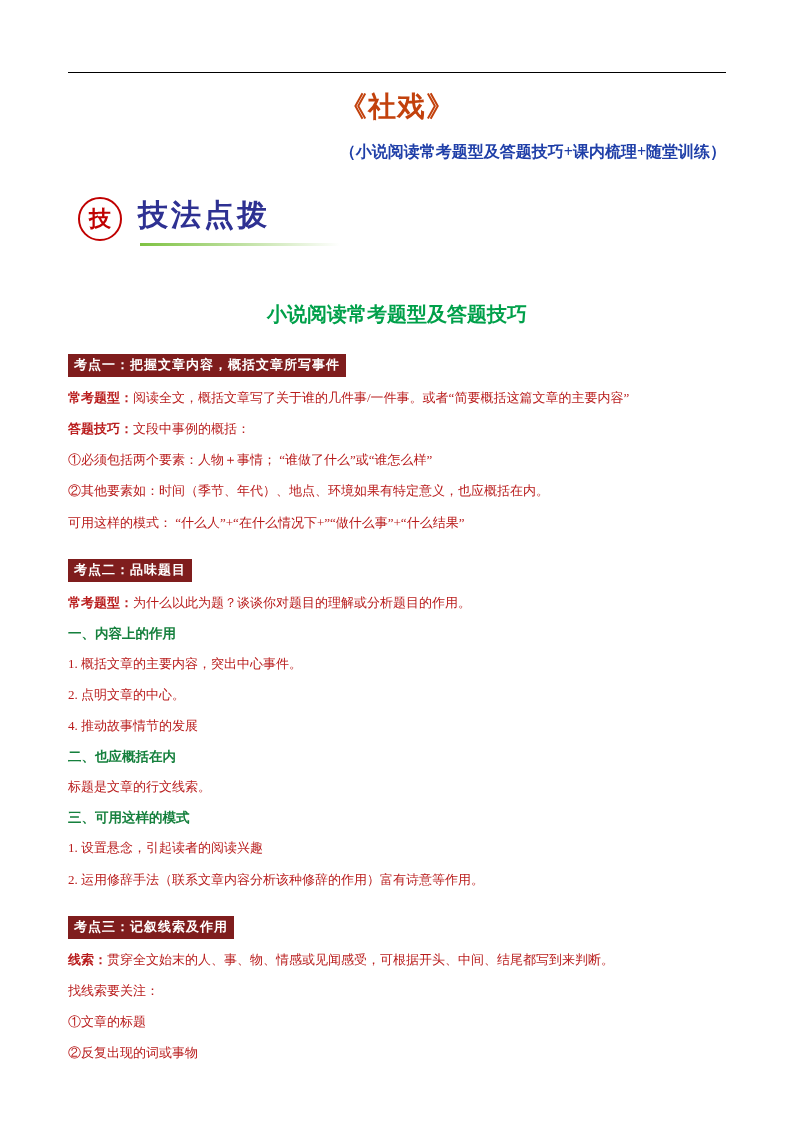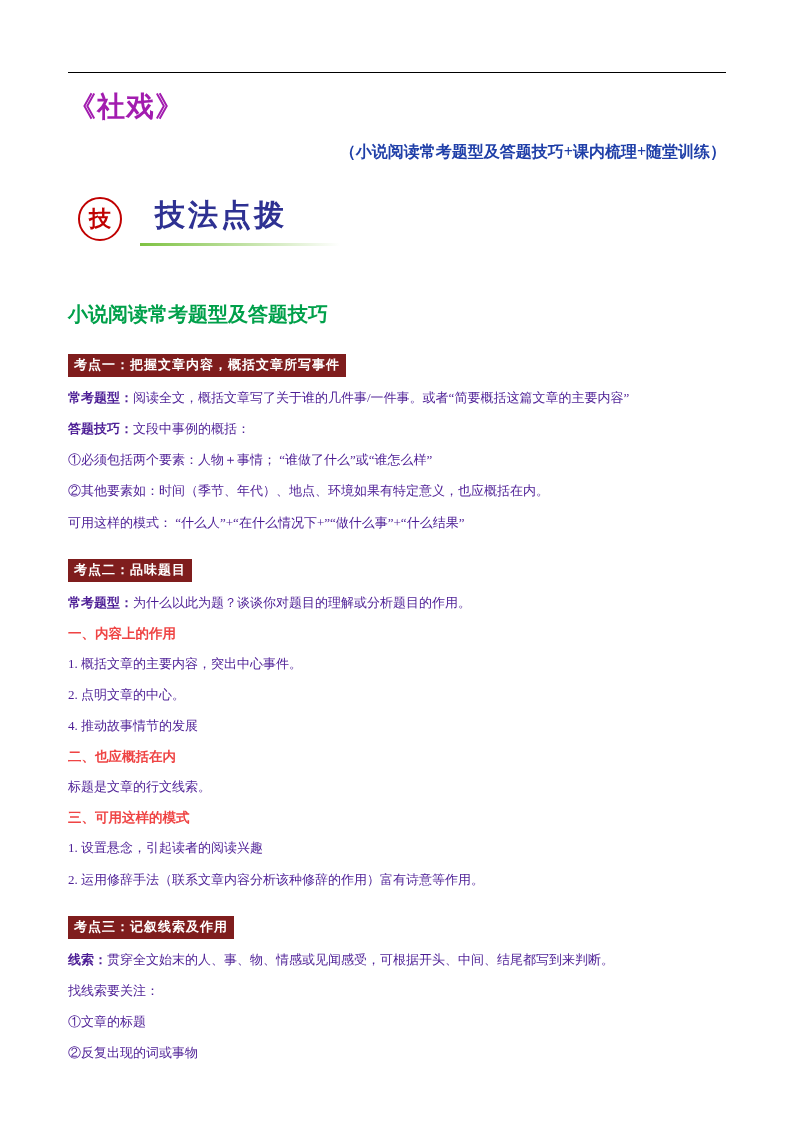--- a/index.html
+++ b/index.html
@@ -30,24 +30,25 @@
     position: absolute;
     left: 68px;
     top: 72px;
     width: 658px;
     height: 0;
     border-top: 1px solid #000000;
   }
   .doc-title {
     margin: 0;
     padding-top: 88px;
+    text-align: center;
     font-family: Liberation Mono, monospace;
     font-weight: bold;
     font-size: 28px;
-    color: #a21caf;
+    color: #c2410c;
     letter-spacing: 1px;
   }
   .doc-subtitle {
     margin: 0;
     padding-top: 16px;
     text-align: right;
     font-weight: bold;
     font-size: 16px;
     color: #1f3fa8;
   }
@@ -68,66 +69,67 @@
     font-size: 22px;
     font-weight: bold;
     display: flex;
     align-items: center;
     justify-content: center;
     font-family: "Liberation Serif", "DejaVu Serif", serif;
     box-sizing: border-box;
   }
   .badge-text {
     position: absolute;
-    left: 87px;
+    left: 70px;
     top: 2px;
     font-size: 30px;
     font-weight: bold;
     color: #2e3192;
     font-family: "Liberation Serif", "DejaVu Serif", serif;
     letter-spacing: 3px;
   }
   .badge-underline {
     position: absolute;
     left: 72px;
     top: 50px;
     width: 200px;
     height: 3px;
     background: linear-gradient(to right, #7ec242, #ffffff);
   }
   .section-heading {
     margin-top: 46px;
+    text-align: center;
     font-size: 20px;
     font-weight: bold;
     color: #00a04a;
     font-family: Liberation Sans, sans-serif;
   }
   .kaodian {
     display: inline-block;
     margin-top: 26px;
     background: #7f1d1d;
     color: #ffffff;
     font-weight: bold;
     font-size: 13px;
     padding: 2px 6px 3px 6px;
     font-family: "Liberation Serif", "DejaVu Serif", serif;
     letter-spacing: 1px;
   }
   .para {
     margin-top: 11px;
     font-size: 13px;
     line-height: 1.55;
-    color: #4c1d95;
+    color: #b91c1c;
     font-family: "Liberation Serif", "DejaVu Serif", serif;
   }
   .subhead {
     margin-top: 12px;
     font-size: 13.5px;
     font-weight: bold;
-    color: #ef4444;
+    color: #15803d;
     font-family: "Liberation Serif", "DejaVu Serif", serif;
   }
 </style>
 </head>
 <body>
 
 <div class="page">
 
   <div class="top-rule"></div>
 

